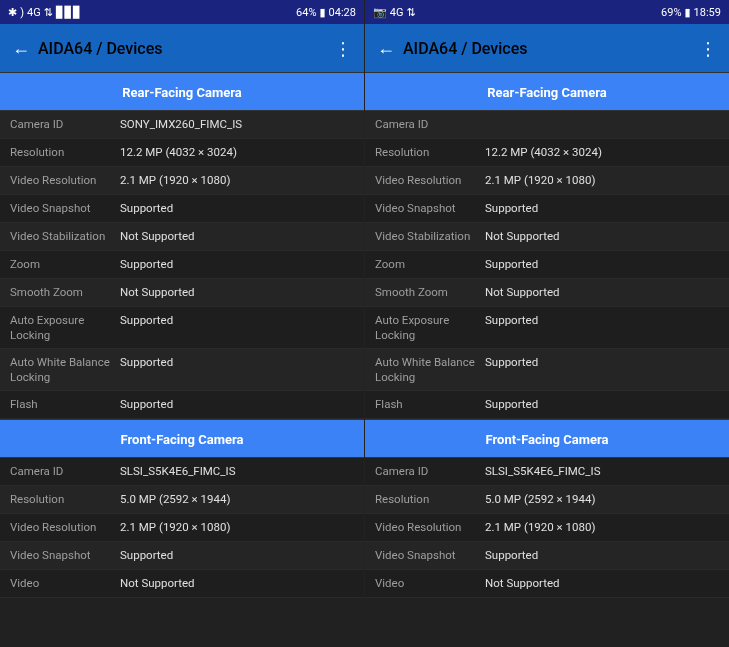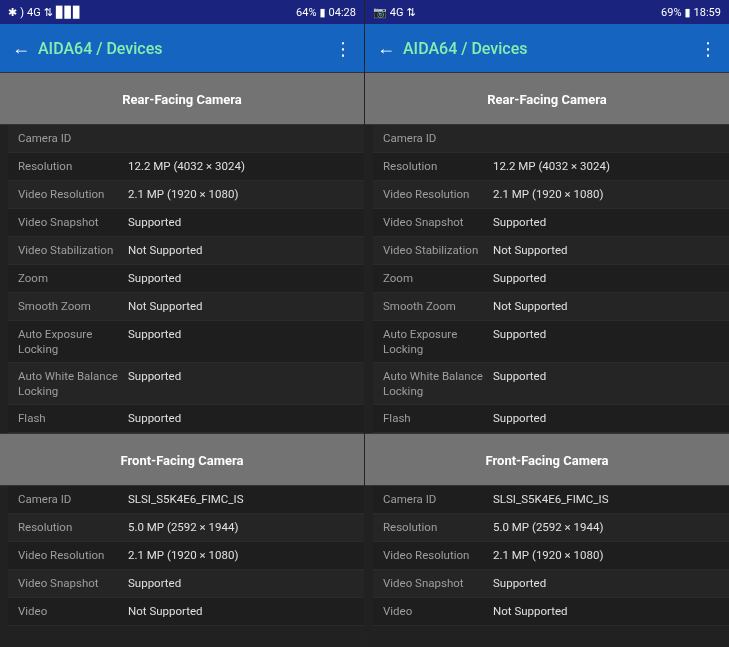--- a/index.html
+++ b/index.html
@@ -51,62 +51,61 @@
     .app-bar {
       background: #1565c0;
       height: 48px;
       display: flex;
       align-items: center;
       padding: 0 12px;
       gap: 8px;
     }
 
     .app-bar-title {
-      color: #86efac;
+      color: #000000;
       font-size: 16px;
       font-weight: 500;
       flex: 1;
     }
 
     .app-bar-icon {
       color: #fff;
       font-size: 18px;
       cursor: pointer;
     }
 
     
     .content {
       flex: 1;
       background: #212121;
       overflow: hidden;
     }
 
     
     .section-header {
-      background: #737373;
-      padding: 16px 12px;
+      background: #3b82f6;
+      padding: 9px 12px;
       text-align: center;
       border-bottom: 1px solid #333;
       border-top: 1px solid #333;
     }
 
     .section-header-text {
       color: #fff;
       font-size: 13px;
       font-weight: bold;
     }
 
     
     .table-row {
       display: flex;
       padding: 5px 10px;
       border-bottom: 1px solid #2a2a2a;
       min-height: 28px;
       align-items: flex-start;
-      margin-left: 8px;
     }
 
     .table-row:nth-child(even) {
       background: #252525;
     }
 
     .table-row:nth-child(odd) {
       background: #1e1e1e;
     }
 
@@ -147,20 +146,21 @@
       </div>
       <div class="app-bar">
     <span class="app-bar-icon">←</span>
     <span class="app-bar-title">AIDA64 / Devices</span>
     <span class="app-bar-icon">⋮</span>
   </div>
       <div class="content">
         <div class="section-header"><span class="section-header-text">Rear-Facing Camera</span></div>
         <div class="table-row">
           <span class="row-label">Camera ID</span>
+          <span class="row-value">SONY_IMX260_FIMC_IS</span>
         </div>
         <div class="table-row">
           <span class="row-label">Resolution</span>
           <span class="row-value">12.2 MP (4032 × 3024)</span>
         </div>
         <div class="table-row">
           <span class="row-label">Video Resolution</span>
           <span class="row-value">2.1 MP (1920 × 1080)</span>
         </div>
         <div class="table-row">

